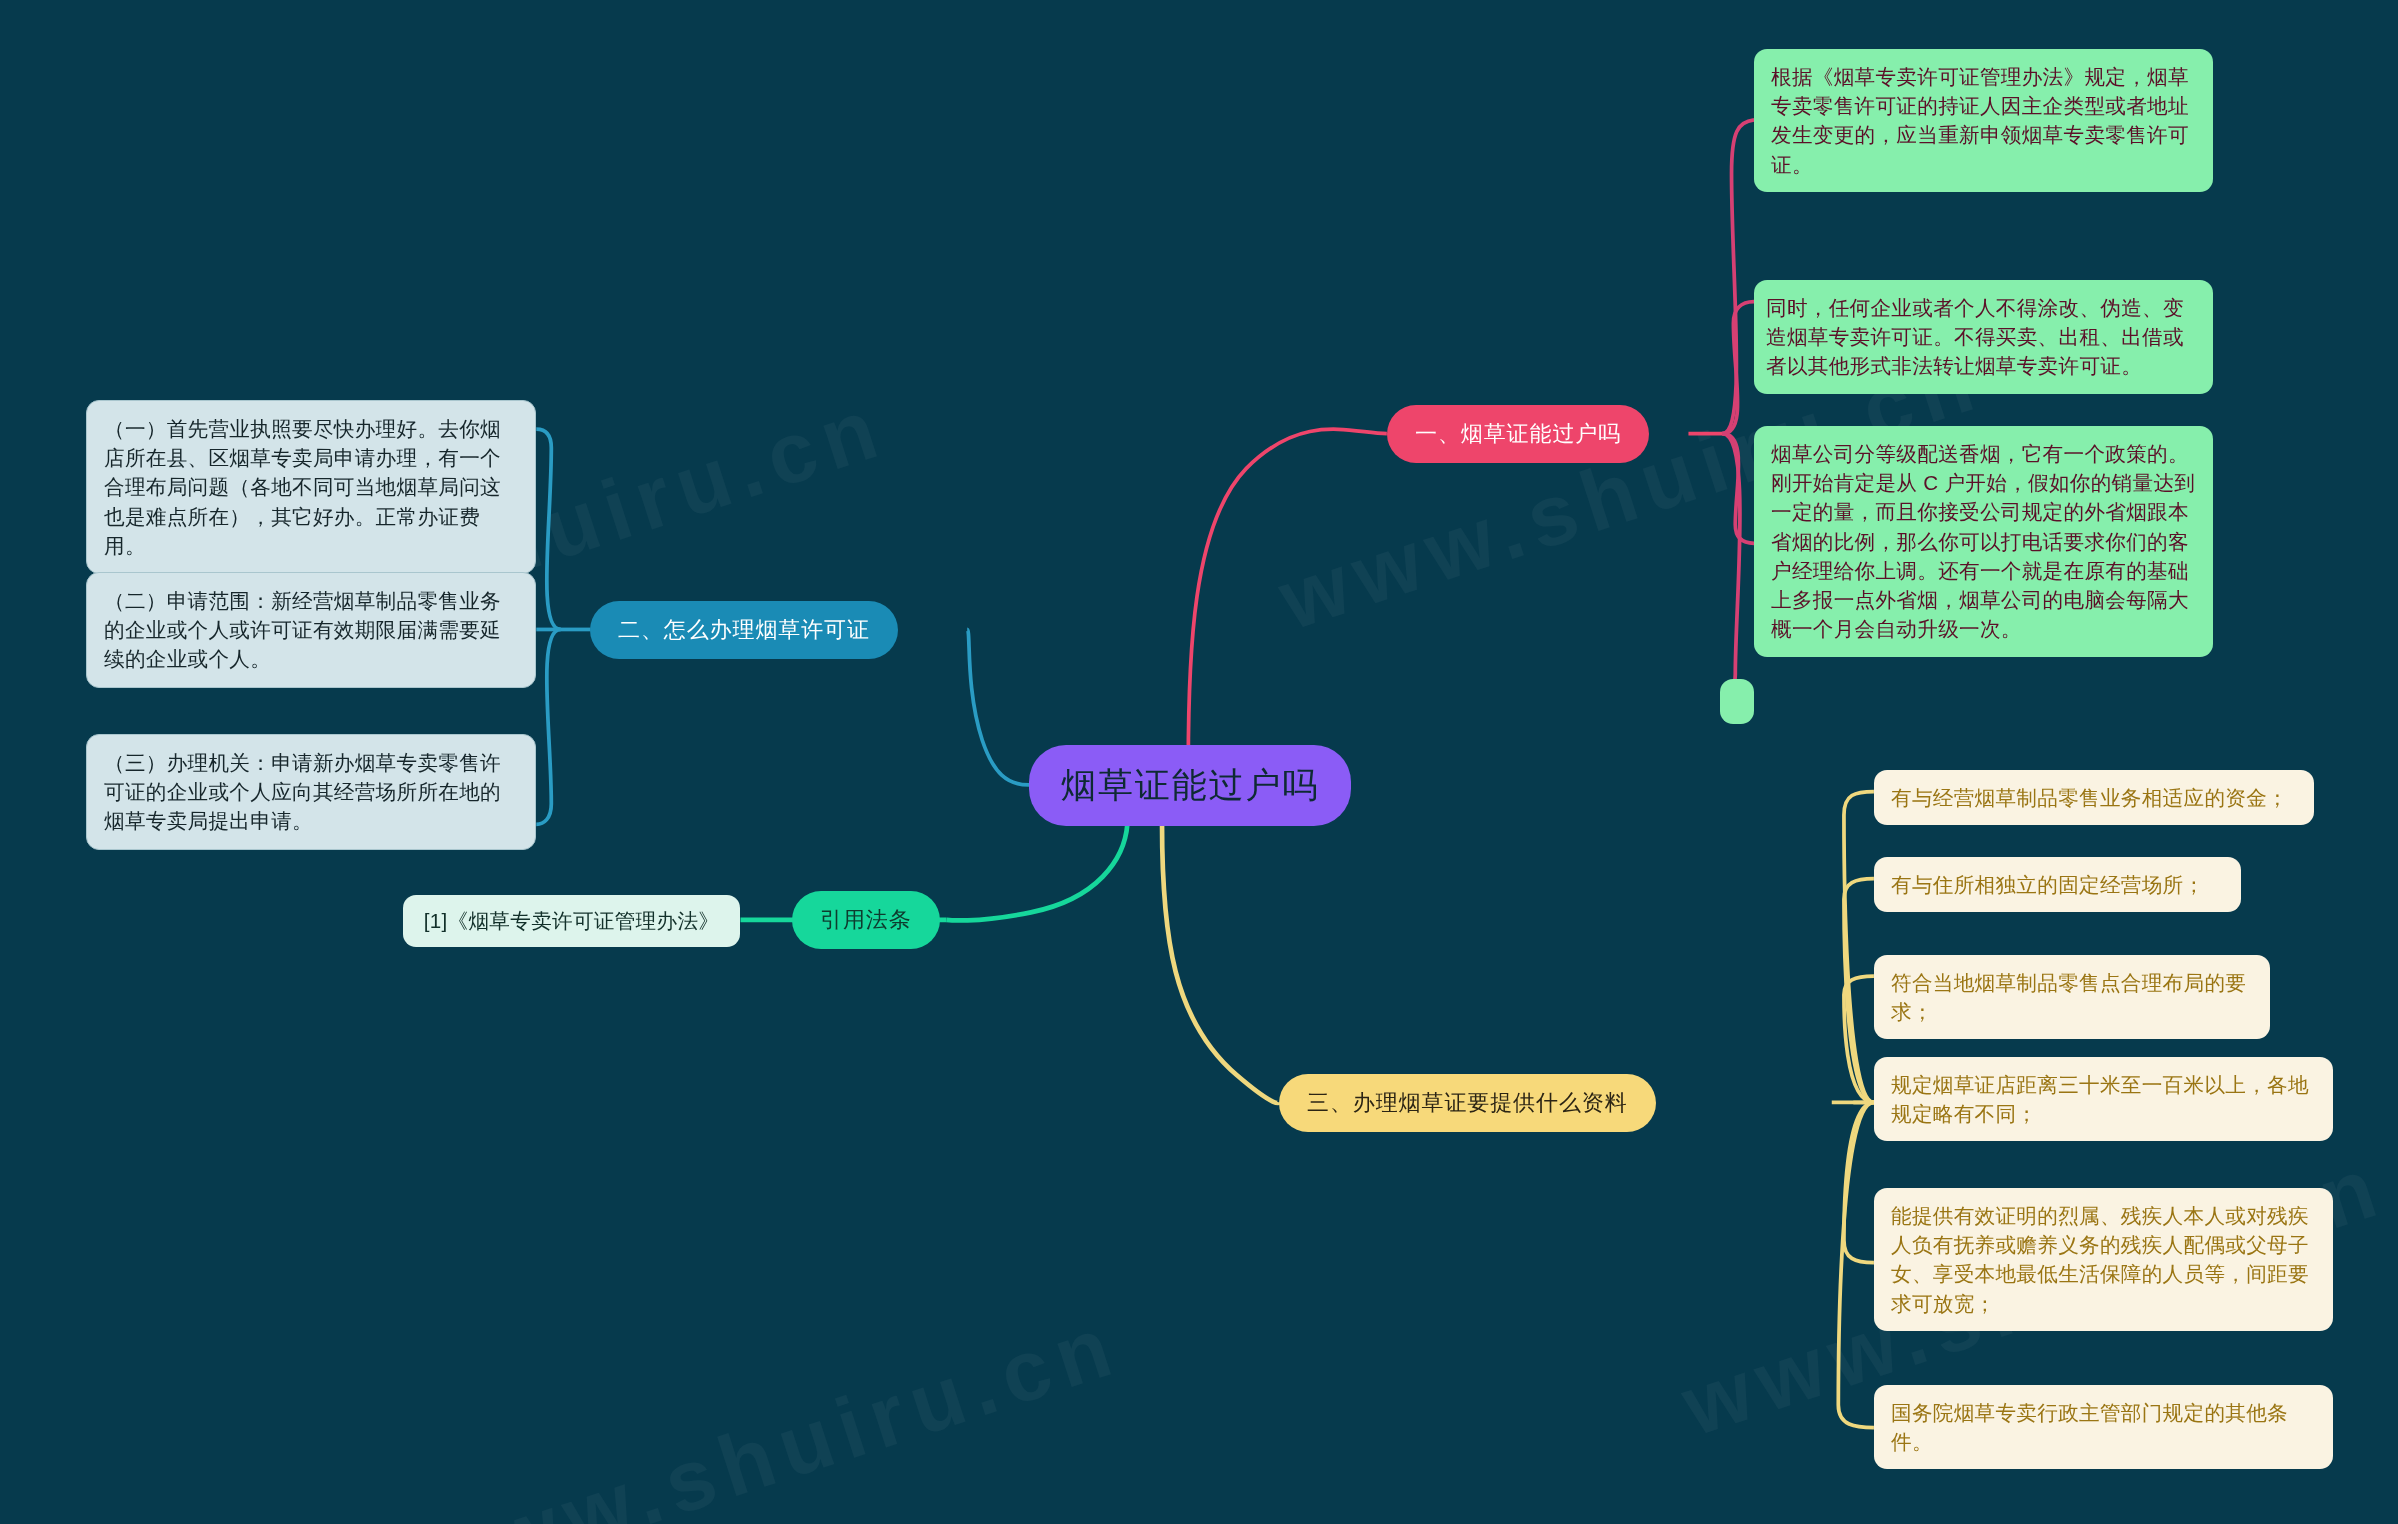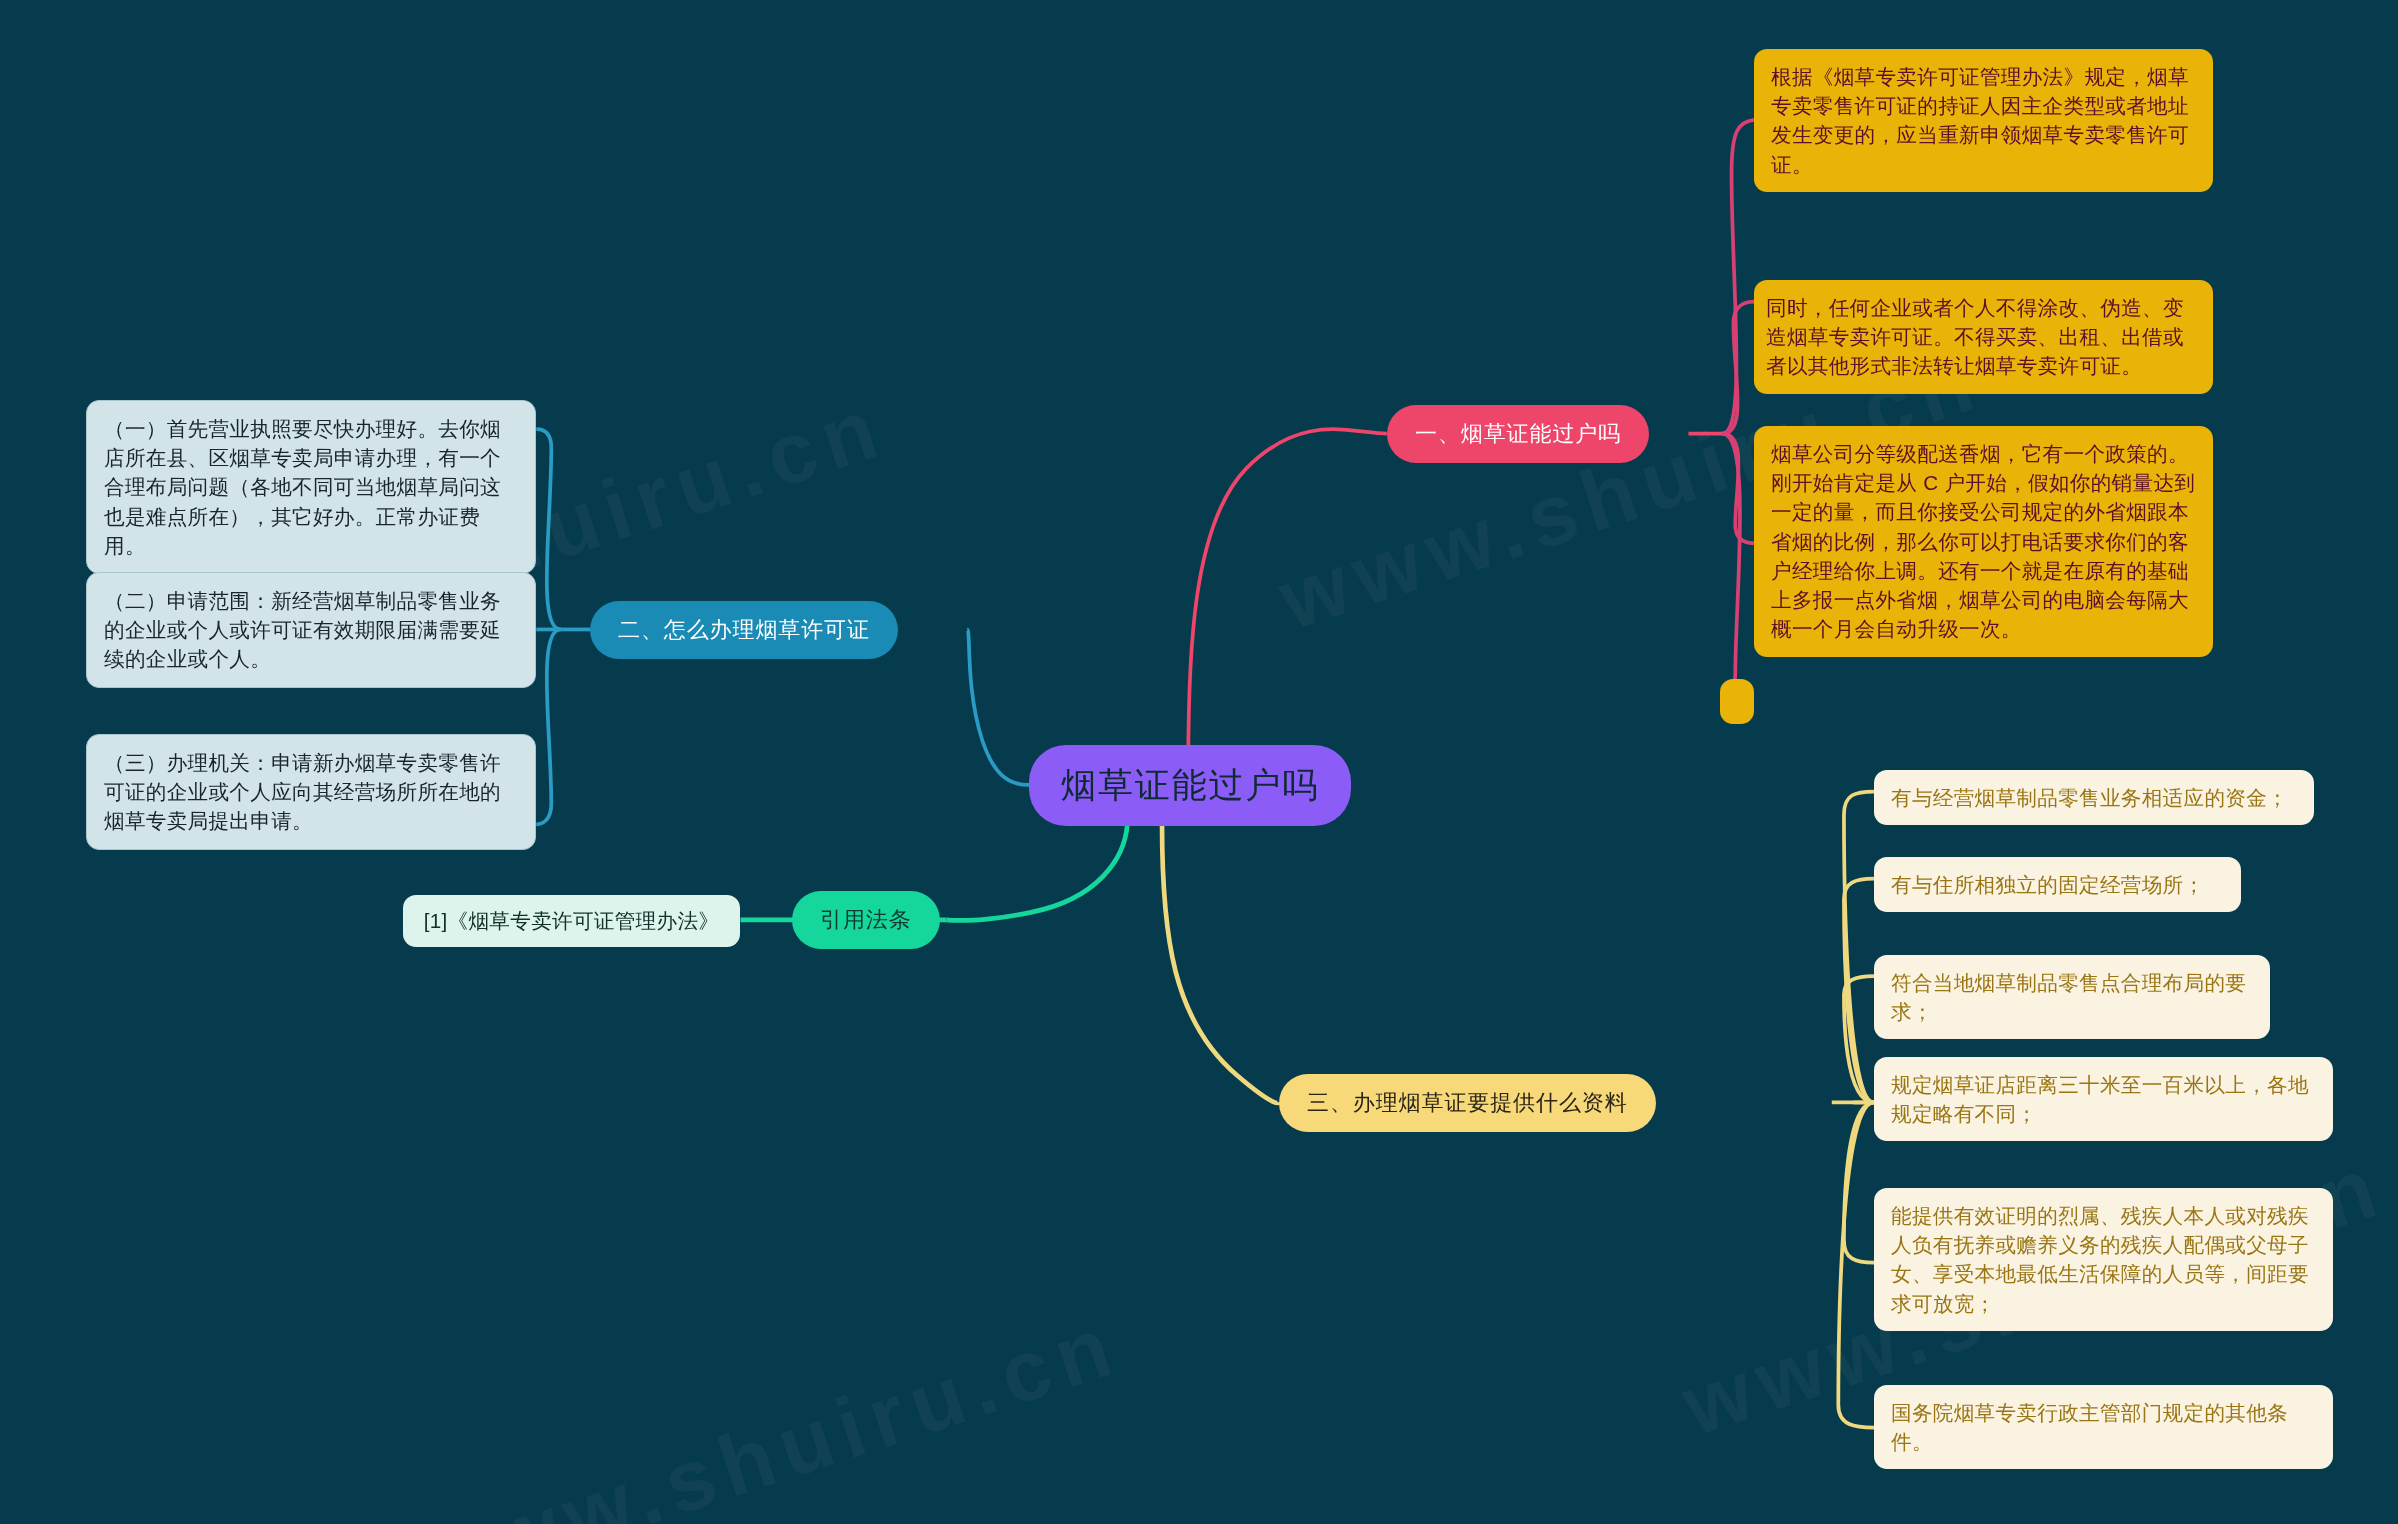--- a/index.html
+++ b/index.html
@@ -33,21 +33,21 @@
 
   
   .card{
     border-radius:13px;
     padding:13px 17px;
     font-size:20.6px;line-height:1.42;
     letter-spacing:0.3px;
     display:block;
     box-sizing:border-box;
   }
-  .card-pink{background:#eab308;color:#5C1028;}
+  .card-pink{background:#86efac;color:#5C1028;}
   .card-blue{background:#D3E4E9;color:#16262B;border:0.9px solid #A9C6CE;}
   .card-green{background:#DDF4EC;color:#12302A;}
   .card-yellow{background:#FAF3E2;color:#9A7513;}
   .card-empty{padding:0;}
 
   .wm{position:absolute;color:rgba(255,255,255,0.045);font-size:86px;font-weight:bold;
       letter-spacing:9.4px;transform:rotate(-18deg);user-select:none;white-space:nowrap;}
 </style>
 </head>
 <body>

